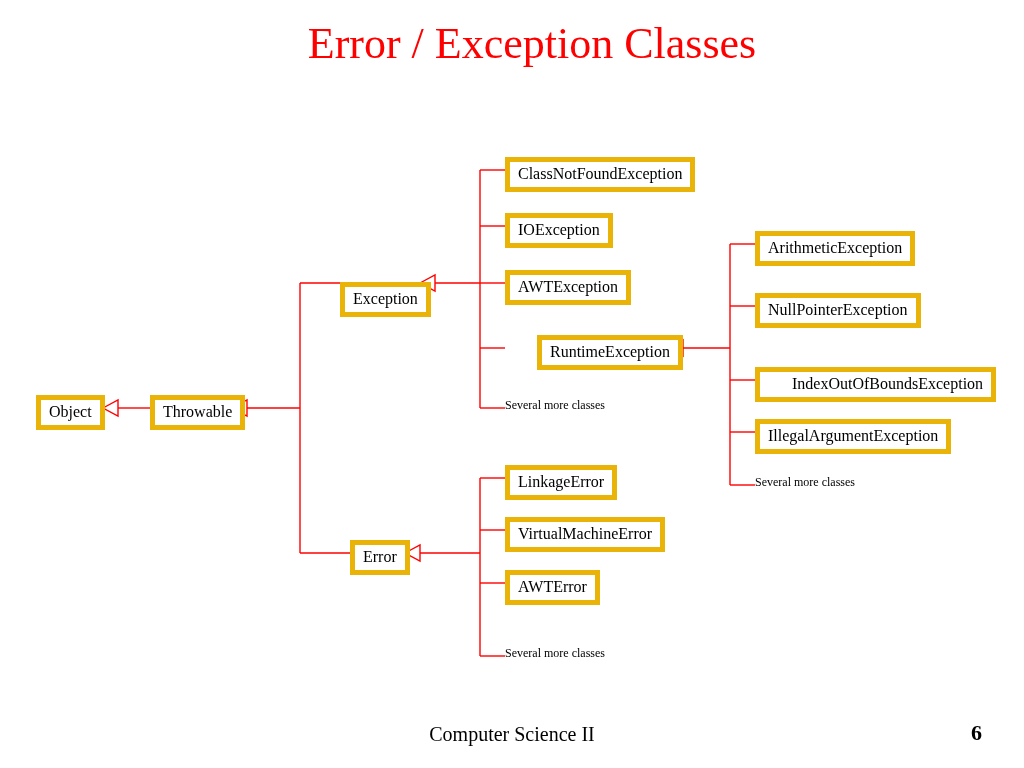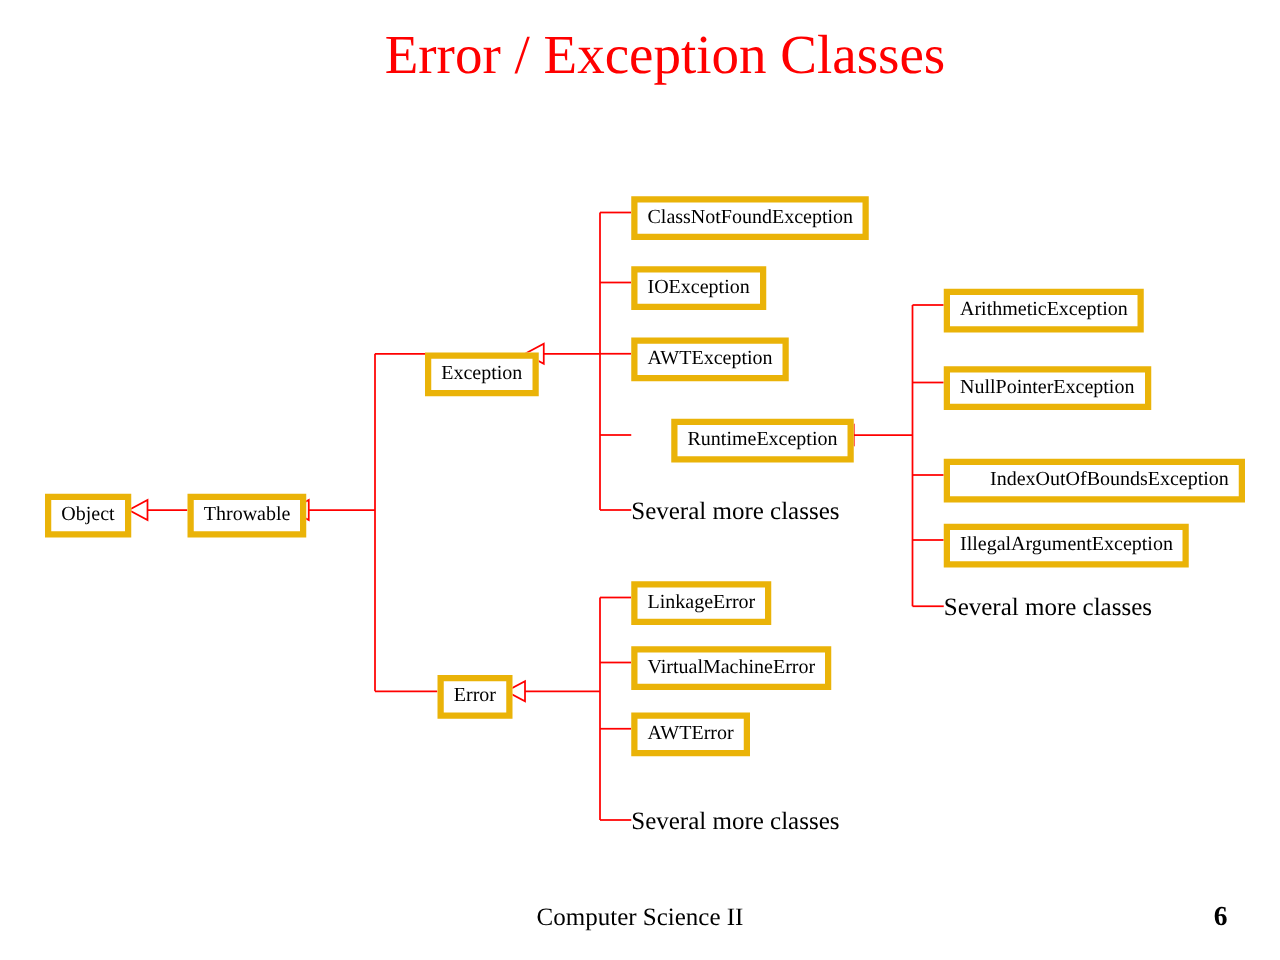--- a/index.html
+++ b/index.html
@@ -46,21 +46,21 @@
     position: absolute;
     border: 5px solid #eab308;
     background: #fff;
     font-size: 16px;
     padding: 3px 8px 4px 8px;
     white-space: nowrap;
     text-align: center;
   }
   .plain {
     position: absolute;
-    font-size: 20px;
+    font-size: 12px;
     white-space: nowrap;
   }
   svg.lines {
     position: absolute;
     left: 0;
     top: 0;
     width: 1024px;
     height: 768px;
   }
   svg.lines line {

